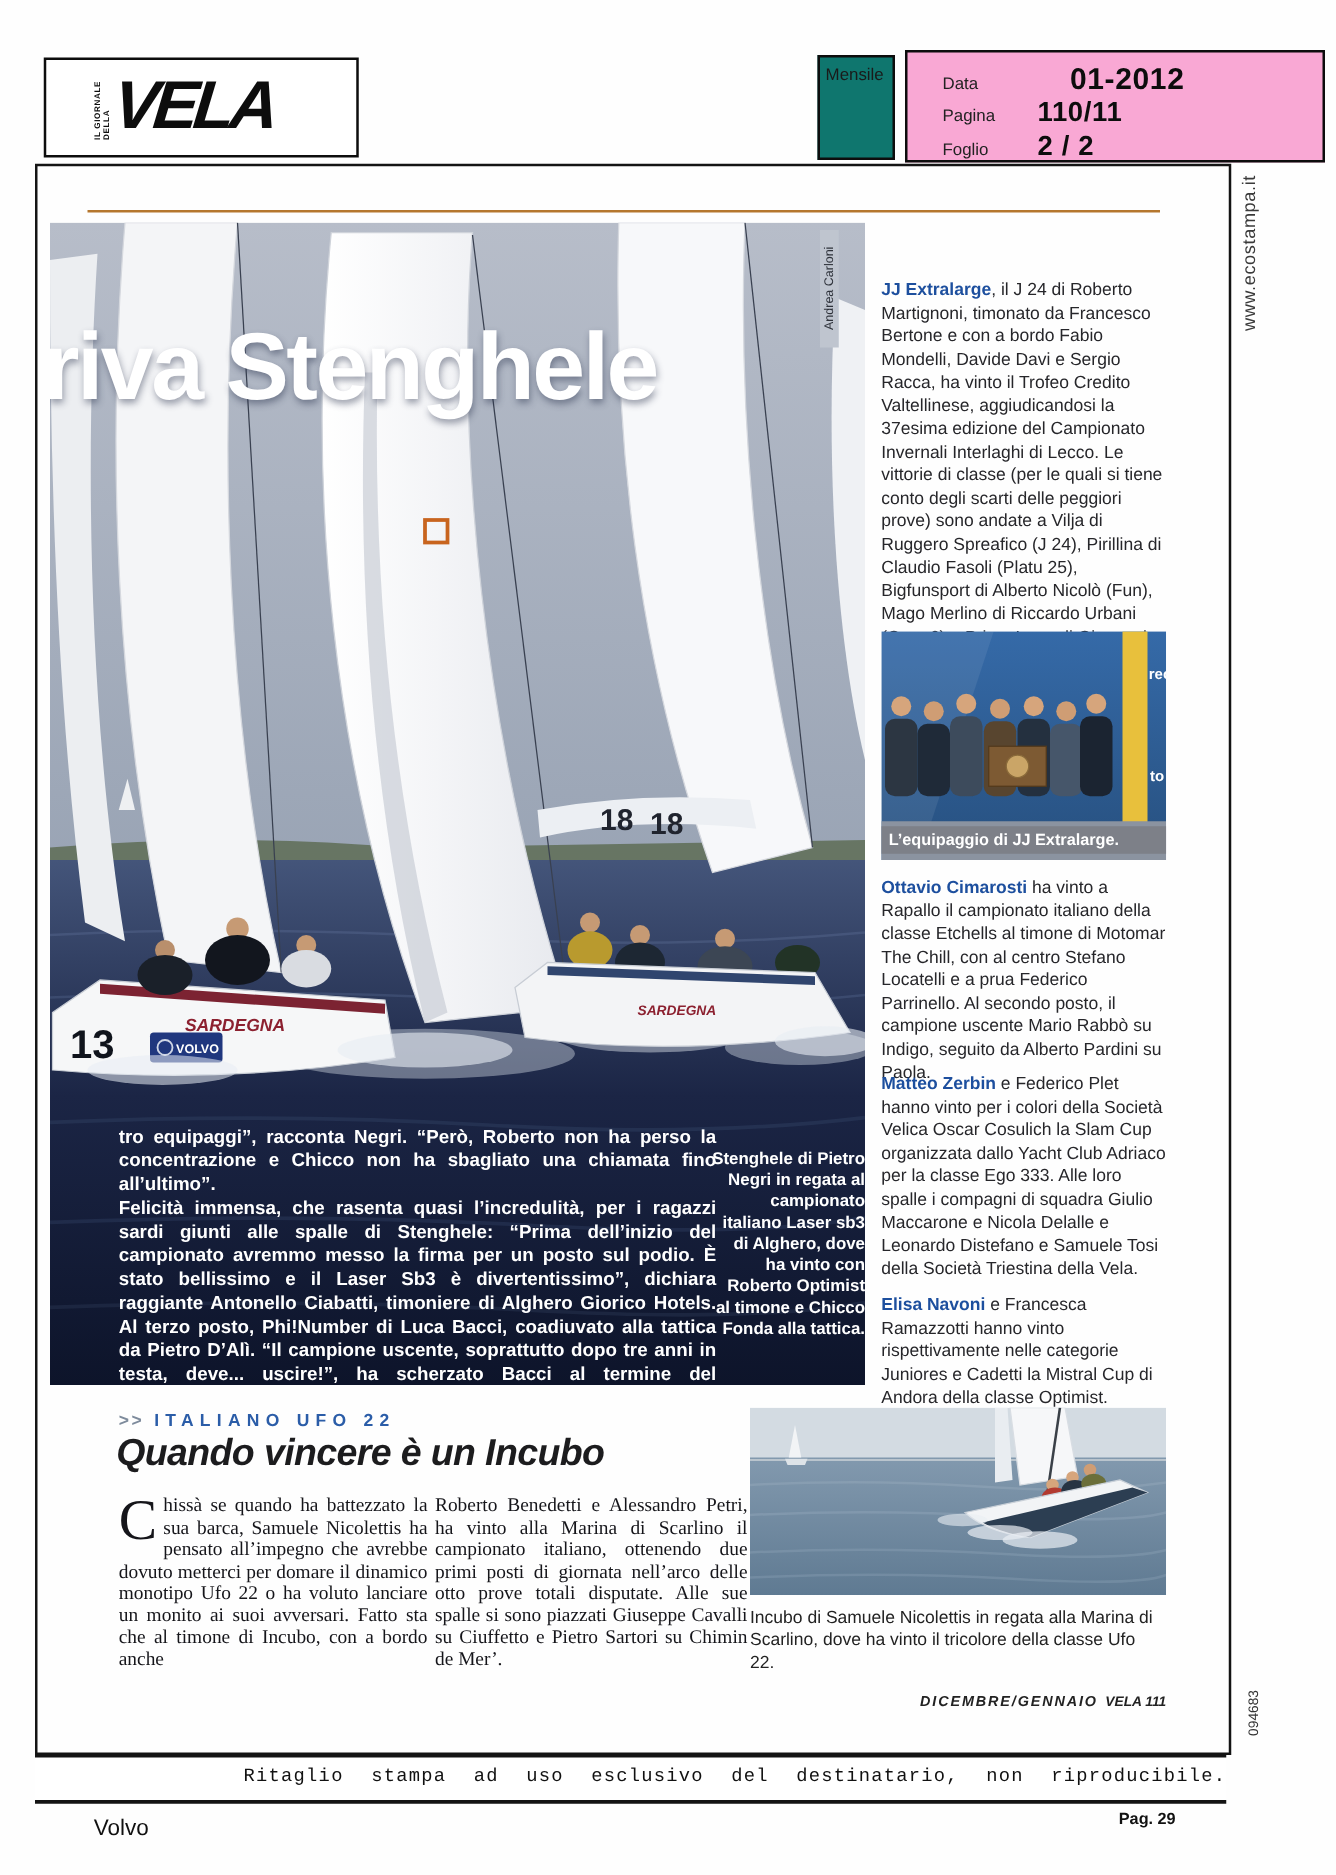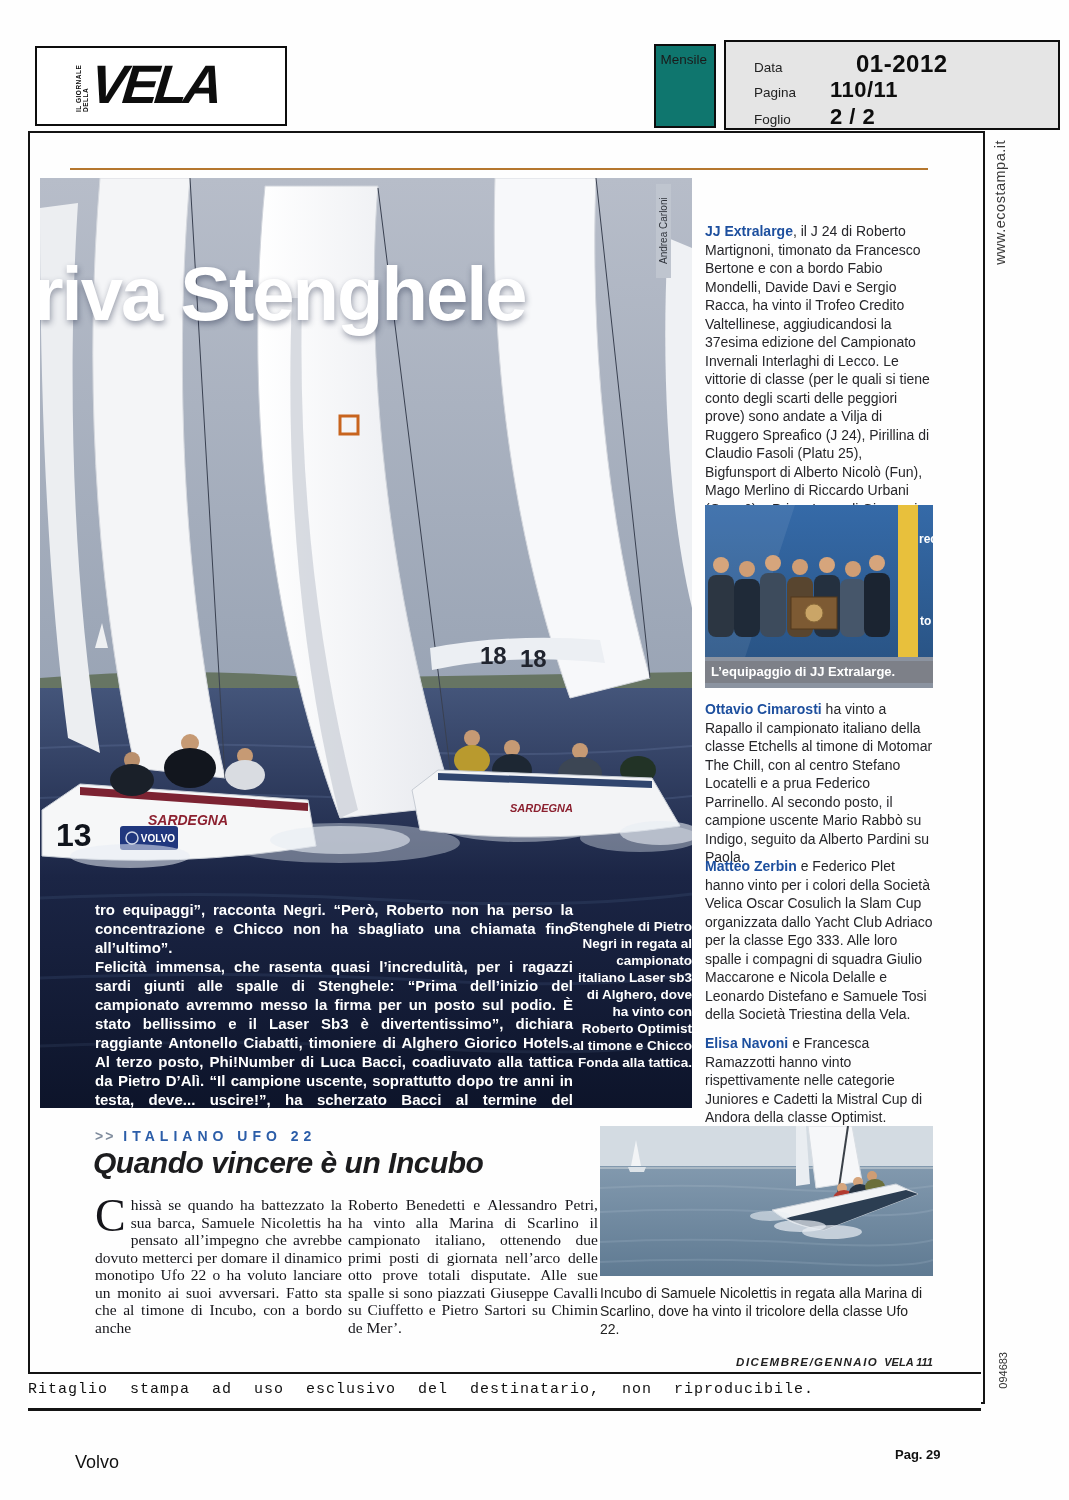--- a/index.html
+++ b/index.html
@@ -9,21 +9,21 @@
   
   .logo-box{position:absolute;left:35px;top:46px;width:248px;height:76px;border:2px solid #0d0d0d;background:#fff;}
   .logo-inner{position:absolute;left:38px;top:8px;display:flex;align-items:flex-end;}
   .logo-tagline{writing-mode:vertical-rl;transform:rotate(180deg);font-size:6.5px;font-weight:bold;
                 letter-spacing:.5px;color:#0d0d0d;height:56px;margin-right:2px;}
   .logo-main{font-size:54px;font-weight:bold;font-style:italic;letter-spacing:-4px;color:#0d0d0d;
              line-height:56px;transform:skewX(-6deg);}
   .mensile-box{position:absolute;left:654px;top:44px;width:62px;height:84px;border:2px solid #0d0d0d;
                background:#0f766e;text-align:right;padding:6px 7px 0 0;box-sizing:border-box;font-size:13.5px;}
   .data-box{position:absolute;left:724px;top:40px;width:336px;height:90px;border:2px solid #0d0d0d;
-            background:#e5e5e5;box-sizing:border-box;padding:8px 0 0 28px;}
+            background:#f9a8d4;box-sizing:border-box;padding:8px 0 0 28px;}
   .meta-row{display:flex;align-items:baseline;height:27px;}
   .meta-label{width:76px;font-size:13.5px;color:#222;}
   .meta-value{font-size:22px;font-weight:bold;color:#0d0d0d;letter-spacing:.5px;}
   .meta-row:first-child .meta-value{font-size:24px;margin-left:26px;}
 
   
   .frame{position:absolute;left:28px;top:131px;width:953px;height:1269px;border:2px solid #141414;pointer-events:none;}
   .orange-rule{position:absolute;left:70px;top:168px;width:858px;height:2px;background:#b5772e;}
 
   
@@ -60,22 +60,22 @@
   .col2{left:348px;width:250px;}
   .dropcap{float:left;font-size:46px;line-height:36px;padding:2px 5px 0 0;font-family:"Liberation Serif",serif;}
   .ufo-photo{position:absolute;left:600px;top:1126px;width:333px;height:150px;overflow:hidden;}
   .ufo-caption{position:absolute;left:600px;top:1284px;width:330px;font-size:14px;font-weight:normal;
                line-height:18px;color:#222;}
   .issue-line{position:absolute;left:600px;top:1352px;width:333px;text-align:right;color:#222;font-style:italic;}
   .issue-period{font-size:11.5px;font-weight:bold;letter-spacing:1.5px;}
   .issue-mag{font-size:11px;font-weight:bold;margin-left:6px;}
 
   
-  .ritaglio-strip{position:absolute;left:28px;top:1372px;width:953px;height:34px;border-top:2px solid #141414;
-                  border-bottom:3px solid #141414;background:#fff;text-align:left;}
+  .ritaglio-strip{position:absolute;left:28px;top:1404px;width:953px;height:34px;border-top:2px solid #141414;
+                  border-bottom:3px solid #141414;background:#fff;text-align:right;}
   .ritaglio-text{font-family:"Liberation Mono","DejaVu Sans Mono",monospace;font-size:15px;line-height:32px;
                  word-spacing:12px;letter-spacing:1px;color:#111;}
   .brand-footer{position:absolute;left:75px;top:1452px;font-size:18px;color:#111;}
   .page-number{position:absolute;left:895px;top:1447px;font-size:13px;font-weight:bold;color:#111;}
 
   
   .ecostampa{position:absolute;left:992px;top:140px;writing-mode:vertical-rl;transform:rotate(180deg);
              font-size:14.5px;letter-spacing:.5px;color:#3a3a3a;}
   .clip-code{position:absolute;left:997px;top:1352px;writing-mode:vertical-rl;transform:rotate(180deg);
              font-size:11px;color:#333;}

